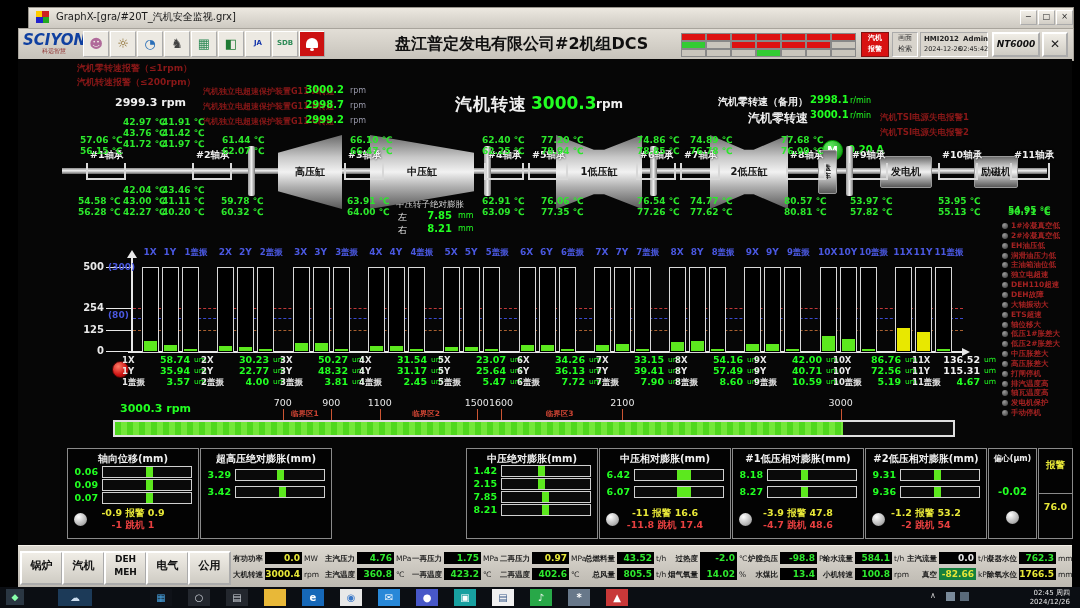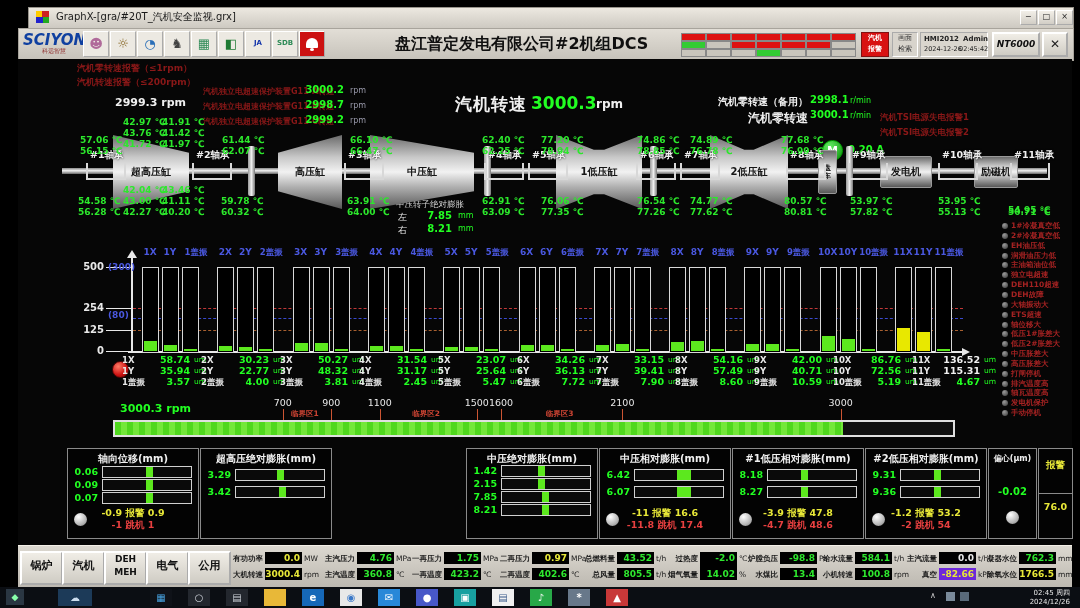--- a/index.html
+++ b/index.html
@@ -131,23 +131,20 @@
     <div class="s" style="left: 298px; top: 99px; width: 46px; text-align: right; font-size: 10px; font-weight: bold; color: rgb(34, 255, 34);">2998.7</div>
     <div class="s" style="left: 350px; top: 101px; font-size: 8px; color: rgb(153, 153, 170);">rpm</div>
     <div class="s" style="left: 203px; top: 116px; font-size: 8px; font-weight: bold; color: rgb(138, 24, 24);">汽机独立电超速保护装置G11-C转速</div>
     <div class="s" style="left: 298px; top: 114px; width: 46px; text-align: right; font-size: 10px; font-weight: bold; color: rgb(34, 255, 34);">2999.2</div>
     <div class="s" style="left: 350px; top: 116px; font-size: 8px; color: rgb(153, 153, 170);">rpm</div>
     <div class="s" style="left: 62px; top: 168px; width: 985px; height: 6px; background: linear-gradient(rgb(136, 136, 136), rgb(240, 240, 240) 45%, rgb(102, 102, 102));"></div>
     <div class="s" style="left: 248px; top: 146px; width: 7px; height: 50px; border-radius: 2px; background: linear-gradient(90deg, rgb(153, 153, 153), rgb(238, 238, 238), rgb(119, 119, 119));"></div>
     <div class="s" style="left: 484px; top: 146px; width: 7px; height: 50px; border-radius: 2px; background: linear-gradient(90deg, rgb(153, 153, 153), rgb(238, 238, 238), rgb(119, 119, 119));"></div>
     <div class="s" style="left: 650px; top: 146px; width: 7px; height: 50px; border-radius: 2px; background: linear-gradient(90deg, rgb(153, 153, 153), rgb(238, 238, 238), rgb(119, 119, 119));"></div>
     <div class="s" style="left: 846px; top: 146px; width: 7px; height: 50px; border-radius: 2px; background: linear-gradient(90deg, rgb(153, 153, 153), rgb(238, 238, 238), rgb(119, 119, 119));"></div>
-    <div class="s" style="left: 113px; top: 135px; width: 76px; height: 74px; background: linear-gradient(rgb(106, 106, 106), rgb(200, 200, 200) 30%, rgb(242, 242, 242) 50%, rgb(176, 176, 176) 70%, rgb(88, 88, 88)); clip-path: polygon(0px 0px, 100% 24%, 100% 76%, 0px 100%); display: flex; align-items: center; justify-content: center;">
-      <div class="s" style="position: static; font-size: 10px; font-weight: bold; color: rgb(21, 21, 21);">超高压缸</div>
-    </div>
     <div class="s" style="left: 370px; top: 135px; width: 104px; height: 74px; background: linear-gradient(rgb(106, 106, 106), rgb(200, 200, 200) 30%, rgb(242, 242, 242) 50%, rgb(176, 176, 176) 70%, rgb(88, 88, 88)); clip-path: polygon(0px 0px, 100% 24%, 100% 76%, 0px 100%); display: flex; align-items: center; justify-content: center;">
       <div class="s" style="position: static; font-size: 10px; font-weight: bold; color: rgb(21, 21, 21);">中压缸</div>
     </div>
     <div class="s" style="left: 278px; top: 135px; width: 64px; height: 74px; background: linear-gradient(rgb(106, 106, 106), rgb(200, 200, 200) 30%, rgb(242, 242, 242) 50%, rgb(176, 176, 176) 70%, rgb(88, 88, 88)); clip-path: polygon(0px 24%, 100% 0px, 100% 100%, 0px 76%); display: flex; align-items: center; justify-content: center;">
       <div class="s" style="position: static; font-size: 10px; font-weight: bold; color: rgb(21, 21, 21);">高压缸</div>
     </div>
     <div class="s" style="left: 556px; top: 135px; width: 86px; height: 74px; background: linear-gradient(rgb(106, 106, 106), rgb(200, 200, 200) 30%, rgb(242, 242, 242) 50%, rgb(176, 176, 176) 70%, rgb(88, 88, 88)); clip-path: polygon(0px 0px, 44% 20%, 56% 20%, 100% 0px, 100% 100%, 56% 80%, 44% 80%, 0px 100%); display: flex; align-items: center; justify-content: center;">
       <div class="s" style="position: static; font-size: 10px; font-weight: bold; color: rgb(21, 21, 21);">1低压缸</div>
     </div>
     <div class="s" style="left: 710px; top: 135px; width: 78px; height: 74px; background: linear-gradient(rgb(106, 106, 106), rgb(200, 200, 200) 30%, rgb(242, 242, 242) 50%, rgb(176, 176, 176) 70%, rgb(88, 88, 88)); clip-path: polygon(0px 0px, 44% 20%, 56% 20%, 100% 0px, 100% 100%, 56% 80%, 44% 80%, 0px 100%); display: flex; align-items: center; justify-content: center;">
@@ -683,21 +680,21 @@
     <div class="s" style="left: 823px; top: 554px; width: 30px; text-align: right; font-size: 7.5px; font-weight: bold; color: rgb(26, 26, 26);">给水流量</div>
     <div class="s" style="left: 855px; top: 552px; width: 37px; height: 12px; background: rgb(0, 0, 0); text-align: right; font-size: 9px; font-weight: bold; line-height: 12px; color: rgb(46, 232, 46); padding-right: 2px; box-sizing: border-box;">584.1</div>
     <div class="s" style="left: 894px; top: 554px; font-size: 7.5px; color: rgb(26, 26, 26);">t/h</div>
     <div class="s" style="left: 823px; top: 570px; width: 30px; text-align: right; font-size: 7.5px; font-weight: bold; color: rgb(26, 26, 26);">小机转速</div>
     <div class="s" style="left: 855px; top: 568px; width: 37px; height: 12px; background: rgb(0, 0, 0); text-align: right; font-size: 9px; font-weight: bold; line-height: 12px; color: rgb(46, 232, 46); padding-right: 2px; box-sizing: border-box;">100.8</div>
     <div class="s" style="left: 894px; top: 570px; font-size: 7.5px; color: rgb(26, 26, 26);">rpm</div>
     <div class="s" style="left: 907px; top: 554px; width: 30px; text-align: right; font-size: 7.5px; font-weight: bold; color: rgb(26, 26, 26);">主汽流量</div>
     <div class="s" style="left: 939px; top: 552px; width: 37px; height: 12px; background: rgb(0, 0, 0); text-align: right; font-size: 9px; font-weight: bold; line-height: 12px; color: rgb(232, 232, 232); padding-right: 2px; box-sizing: border-box;">0.0</div>
     <div class="s" style="left: 978px; top: 554px; font-size: 7.5px; color: rgb(26, 26, 26);">t/h</div>
     <div class="s" style="left: 907px; top: 570px; width: 30px; text-align: right; font-size: 7.5px; font-weight: bold; color: rgb(26, 26, 26);">真空</div>
-    <div class="s" style="left: 939px; top: 568px; width: 37px; height: 12px; background: #6d28d9; text-align: right; font-size: 9px; font-weight: bold; line-height: 12px; color: rgb(232, 232, 56); padding-right: 2px; box-sizing: border-box;">-82.66</div>
+    <div class="s" style="left: 939px; top: 568px; width: 37px; height: 12px; background: #15803d; text-align: right; font-size: 9px; font-weight: bold; line-height: 12px; color: rgb(232, 232, 56); padding-right: 2px; box-sizing: border-box;">-82.66</div>
     <div class="s" style="left: 978px; top: 570px; font-size: 7.5px; color: rgb(26, 26, 26);">kPa</div>
     <div class="s" style="left: 987px; top: 554px; width: 30px; text-align: right; font-size: 7.5px; font-weight: bold; color: rgb(26, 26, 26);">凝器水位</div>
     <div class="s" style="left: 1019px; top: 552px; width: 37px; height: 12px; background: rgb(0, 0, 0); text-align: right; font-size: 9px; font-weight: bold; line-height: 12px; color: rgb(46, 232, 46); padding-right: 2px; box-sizing: border-box;">762.3</div>
     <div class="s" style="left: 1058px; top: 554px; font-size: 7.5px; color: rgb(26, 26, 26);">mm</div>
     <div class="s" style="left: 987px; top: 570px; width: 30px; text-align: right; font-size: 7.5px; font-weight: bold; color: rgb(26, 26, 26);">除氧水位</div>
     <div class="s" style="left: 1019px; top: 568px; width: 37px; height: 12px; background: rgb(0, 0, 0); text-align: right; font-size: 9px; font-weight: bold; line-height: 12px; color: rgb(232, 232, 56); padding-right: 2px; box-sizing: border-box;">1766.5</div>
     <div class="s" style="left: 1058px; top: 570px; font-size: 7.5px; color: rgb(26, 26, 26);">mm</div>
     <div class="s" style="left: 6px; top: 589px; width: 18px; height: 16px; background: rgb(42, 54, 66); text-align: center; line-height: 16px; font-size: 9px; color: rgb(136, 255, 170);">◆</div>
     <div class="s" style="left: 58px; top: 589px; width: 34px; height: 17px; background: rgb(28, 58, 88); text-align: center; line-height: 17px; font-size: 10px; color: rgb(204, 221, 238);">☁</div>
     <div class="s" style="left: 150px; top: 589px; width: 22px; height: 17px; background: rgb(15, 18, 24); text-align: center; line-height: 17px; font-size: 10px; font-weight: bold; color: rgb(74, 168, 232);">▦</div>

